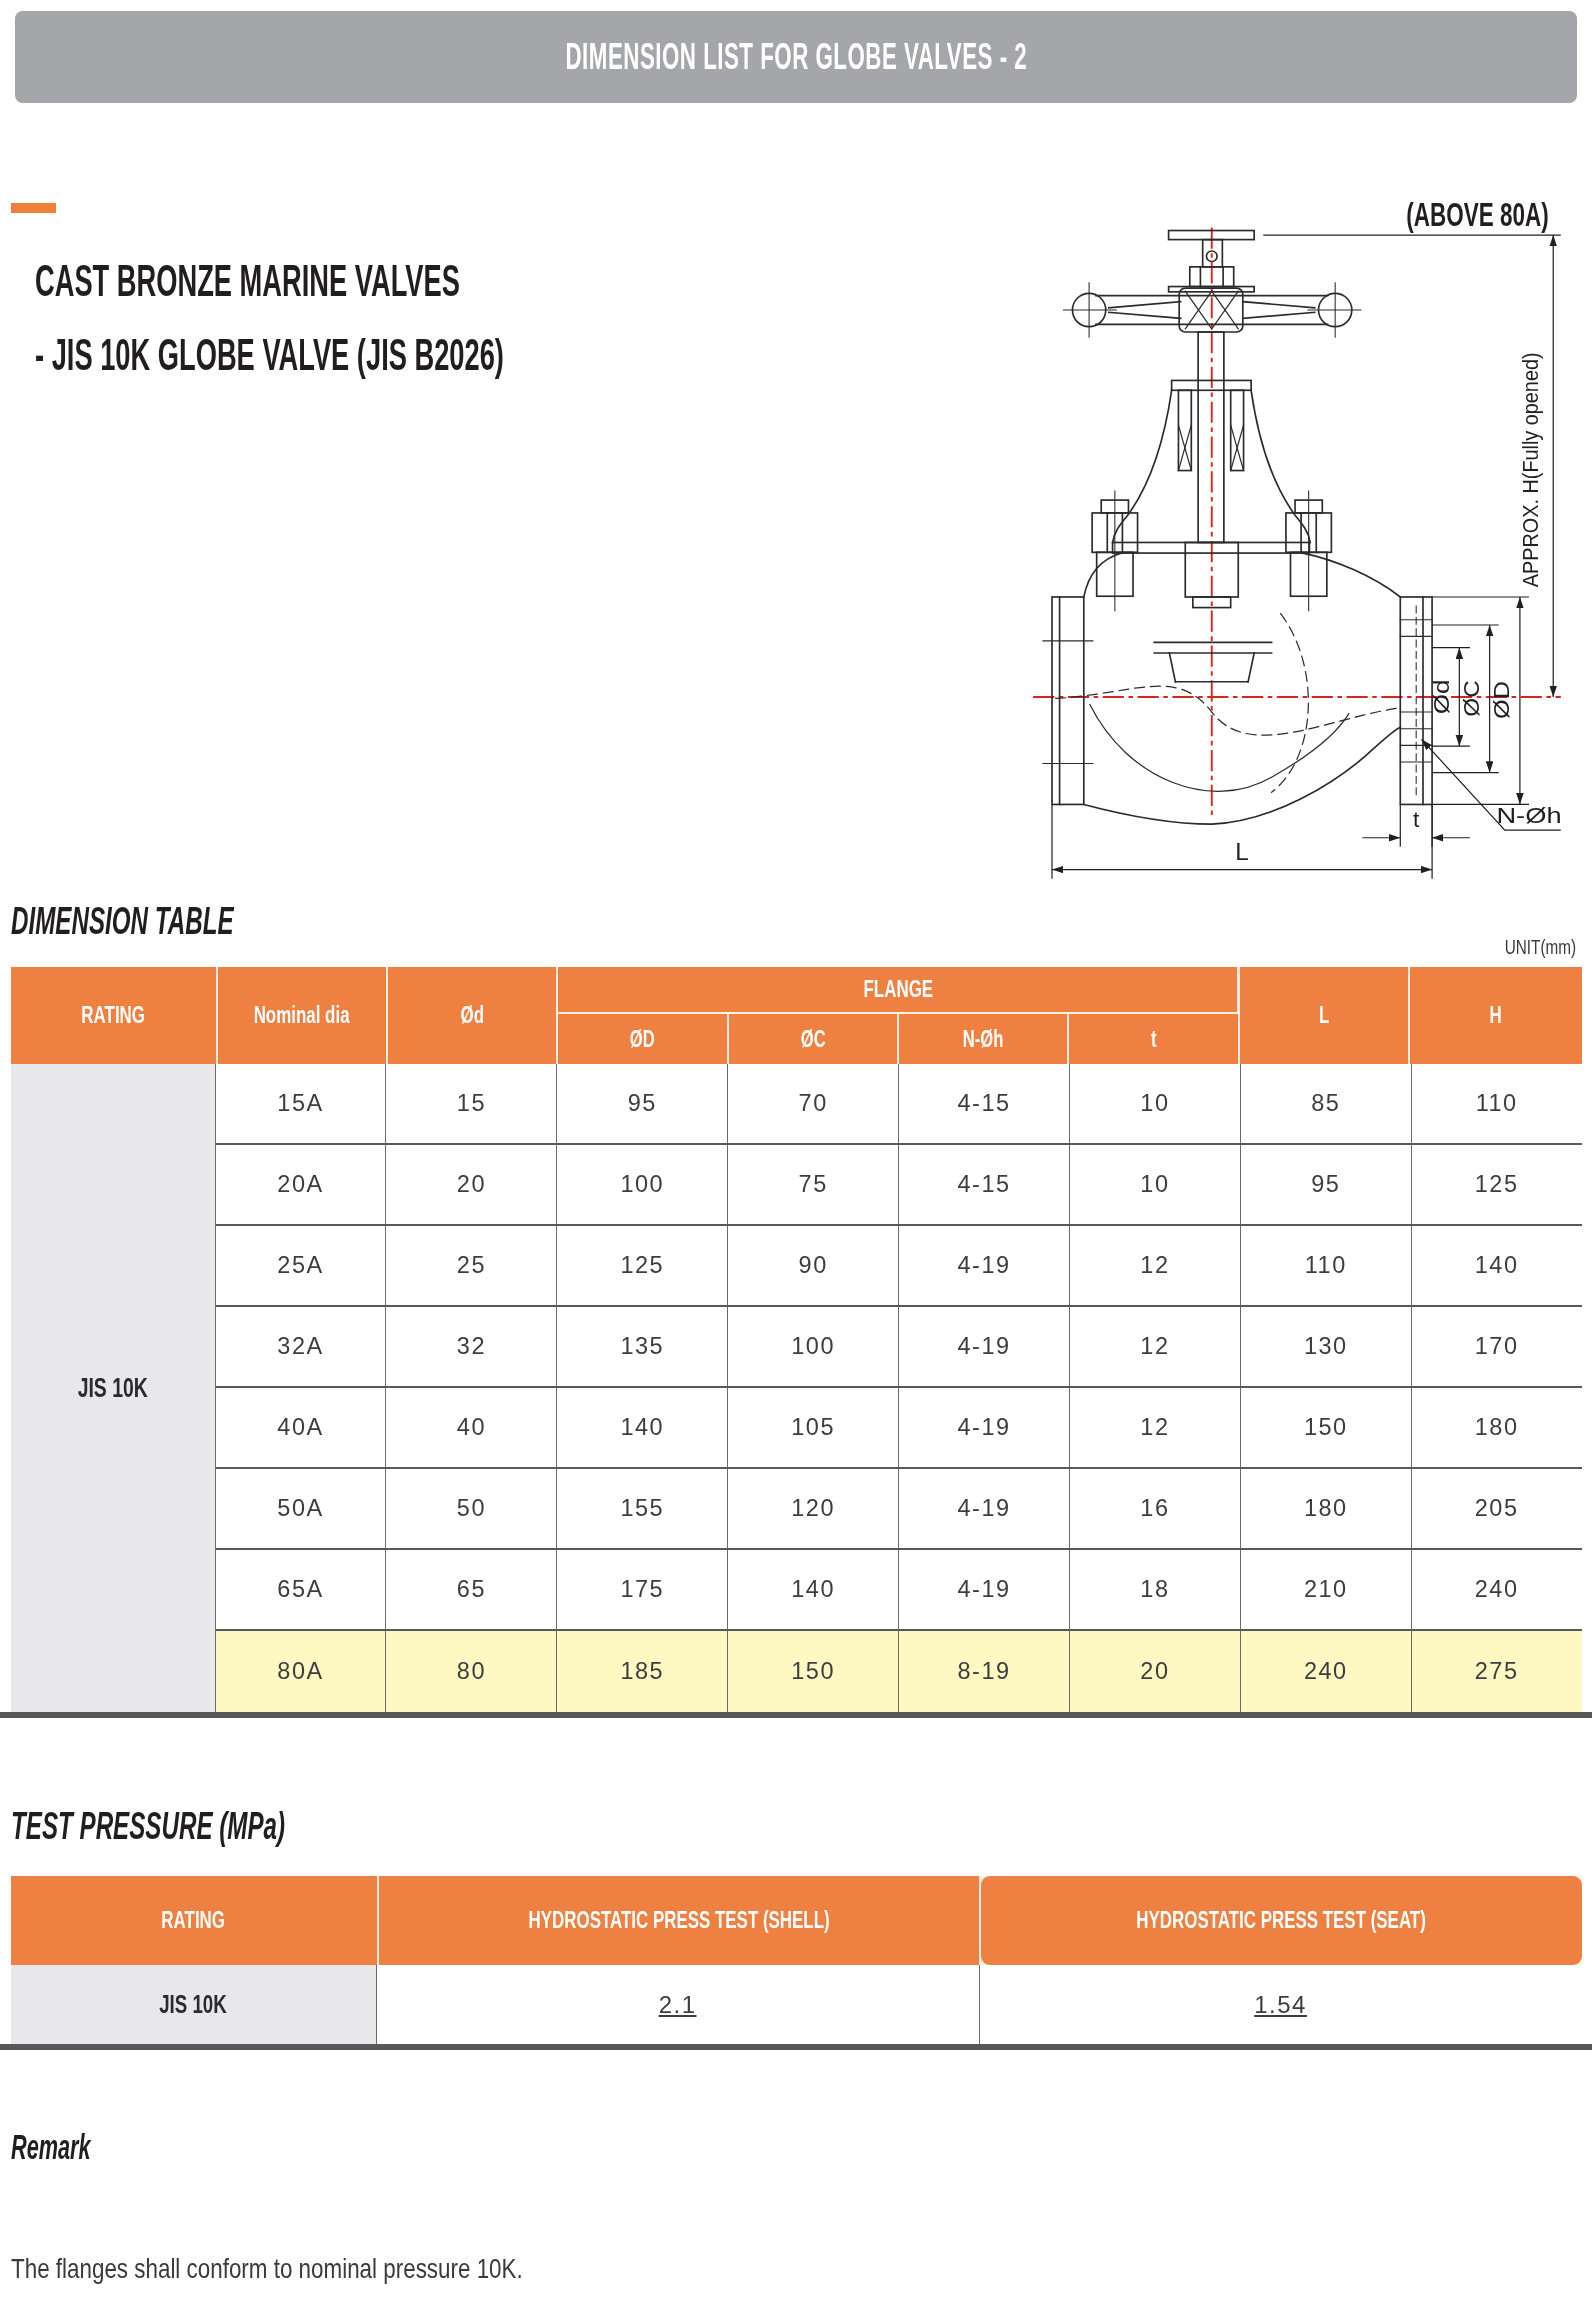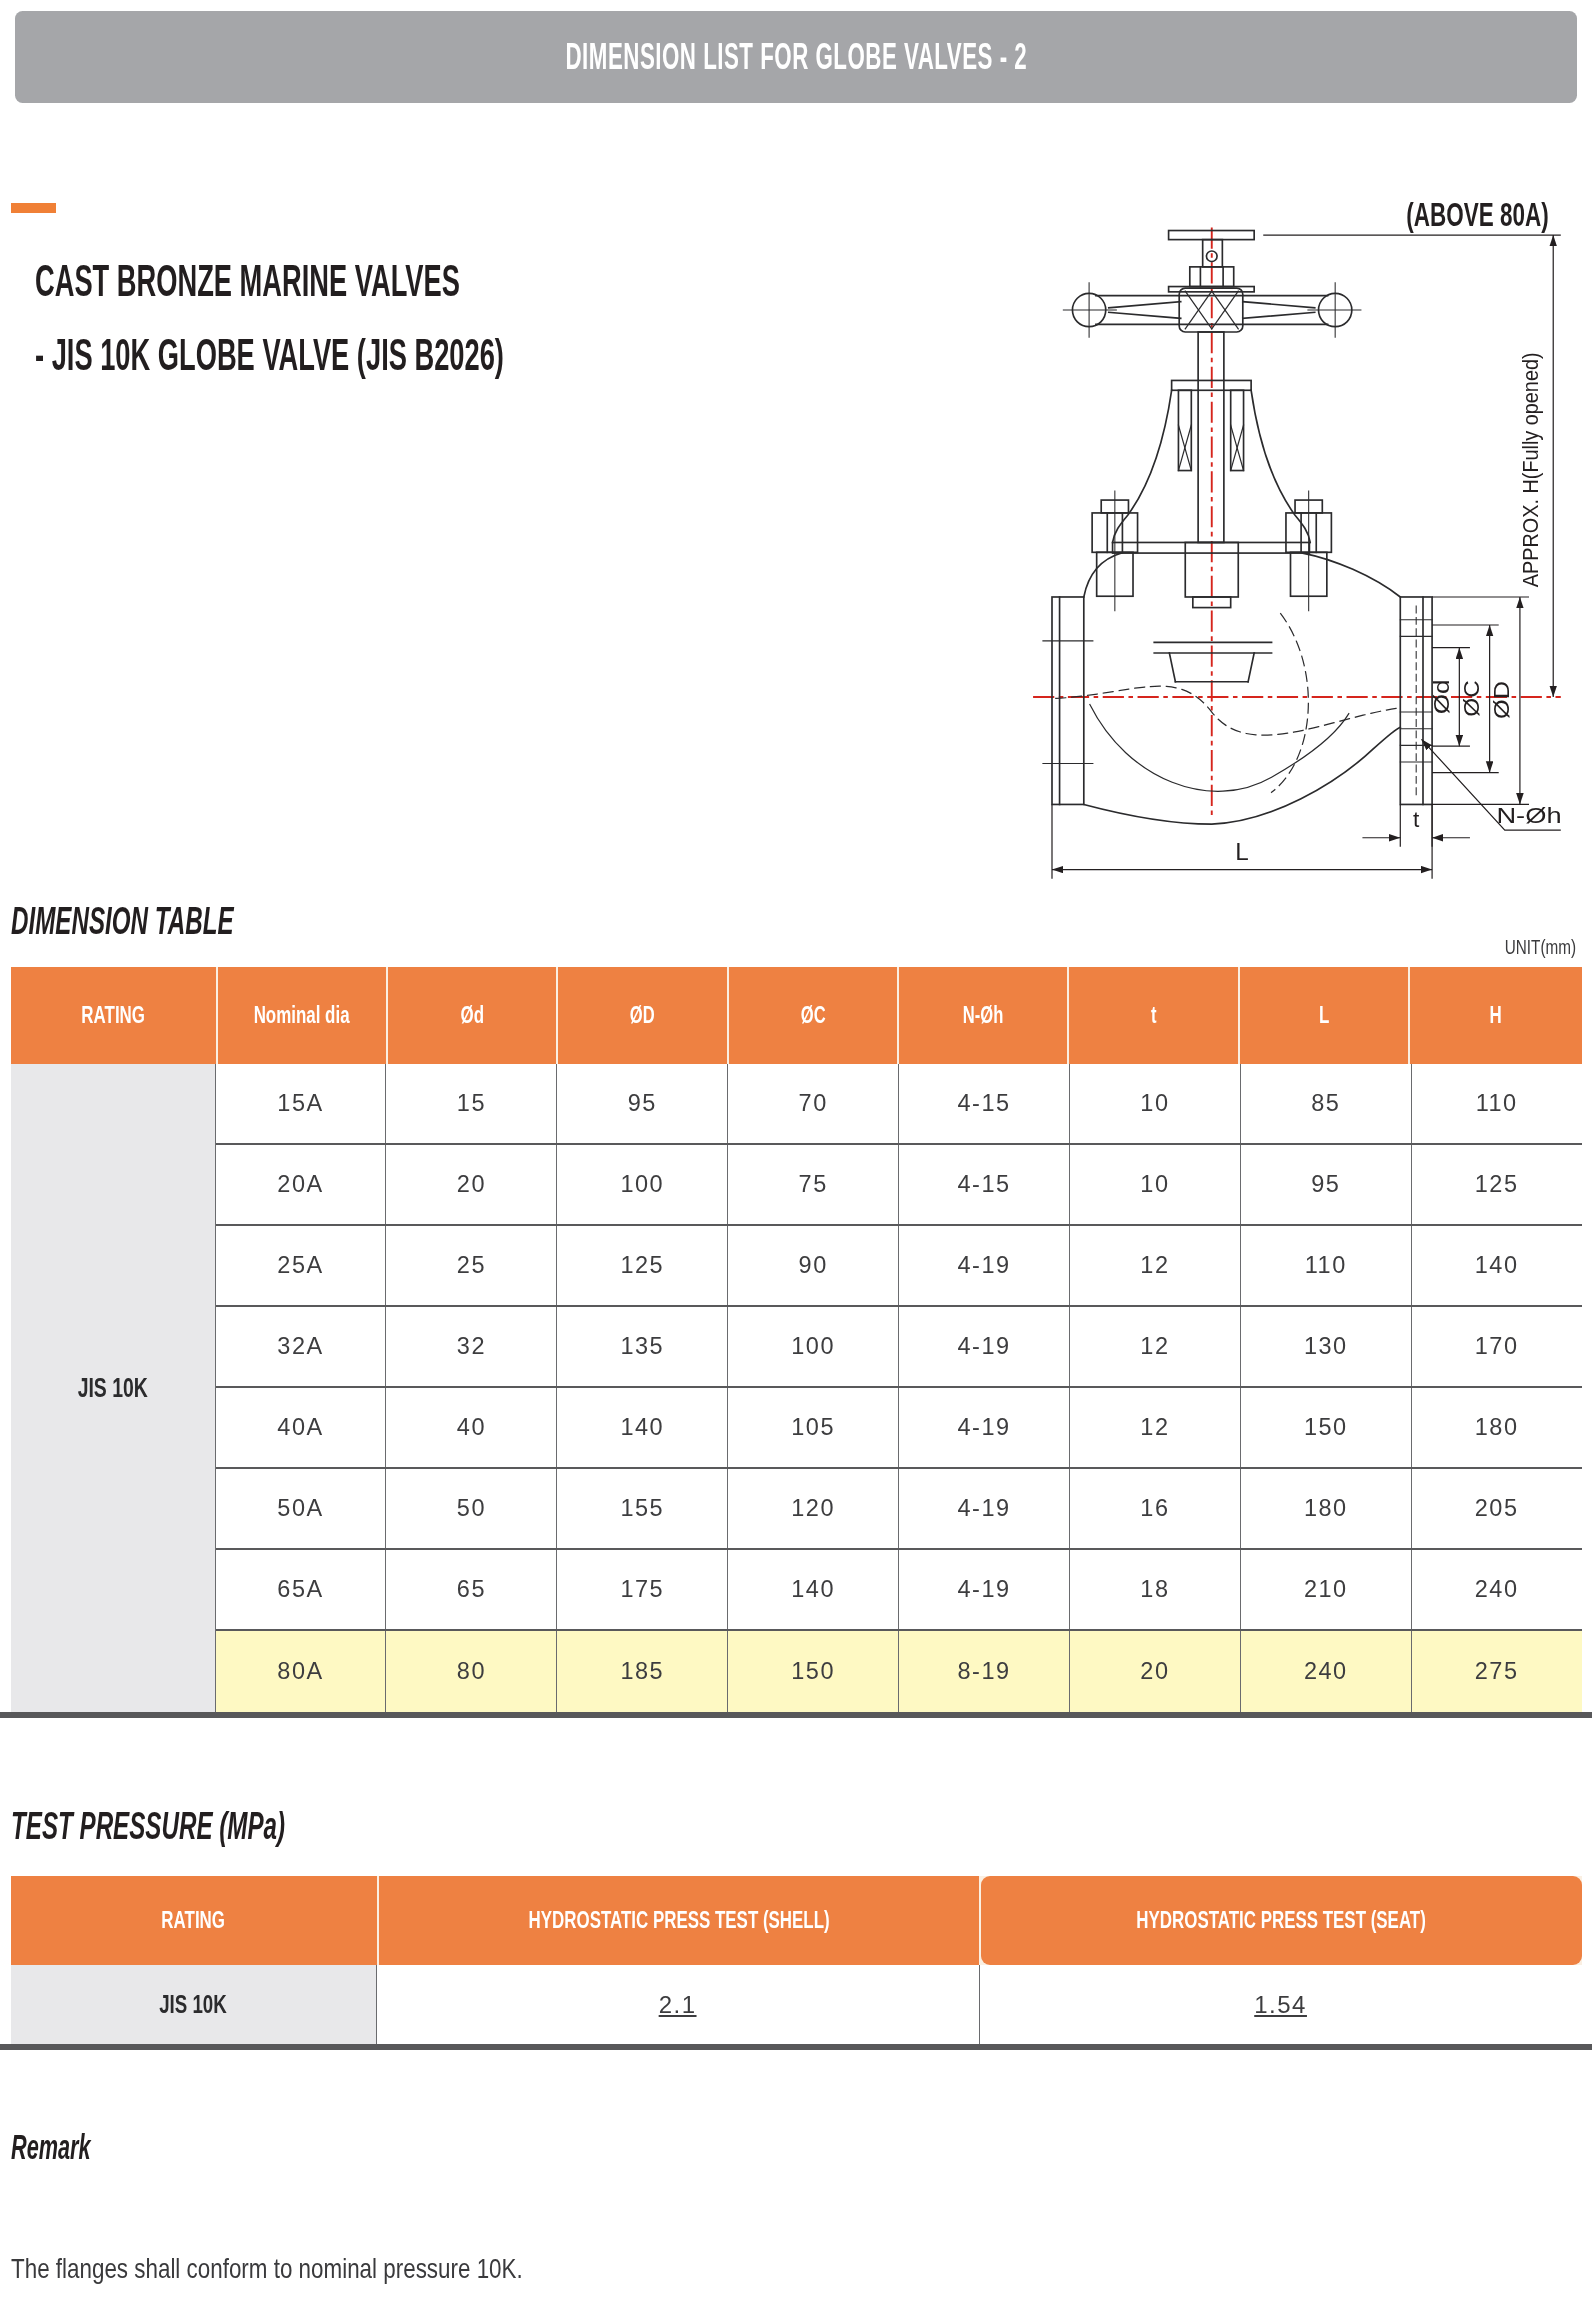--- a/index.html
+++ b/index.html
@@ -232,20 +232,23 @@
       <div class="oc w-rating">
           <span class="cxh">RATING</span>
         </div>
       <div class="oc w-col">
           <span class="cxh">Nominal dia</span>
         </div>
       <div class="oc w-col">
           <span class="cxh">Ød</span>
         </div>
       <div class="fl-group">
+        <div class="oc fl-label">
+            <span class="cxh">FLANGE</span>
+          </div>
         <div class="fl-sub">
           <div class="oc">
               <span class="cxh">ØD</span>
             </div>
           <div class="oc">
               <span class="cxh">ØC</span>
             </div>
           <div class="oc">
               <span class="cxh">N-Øh</span>
             </div>

